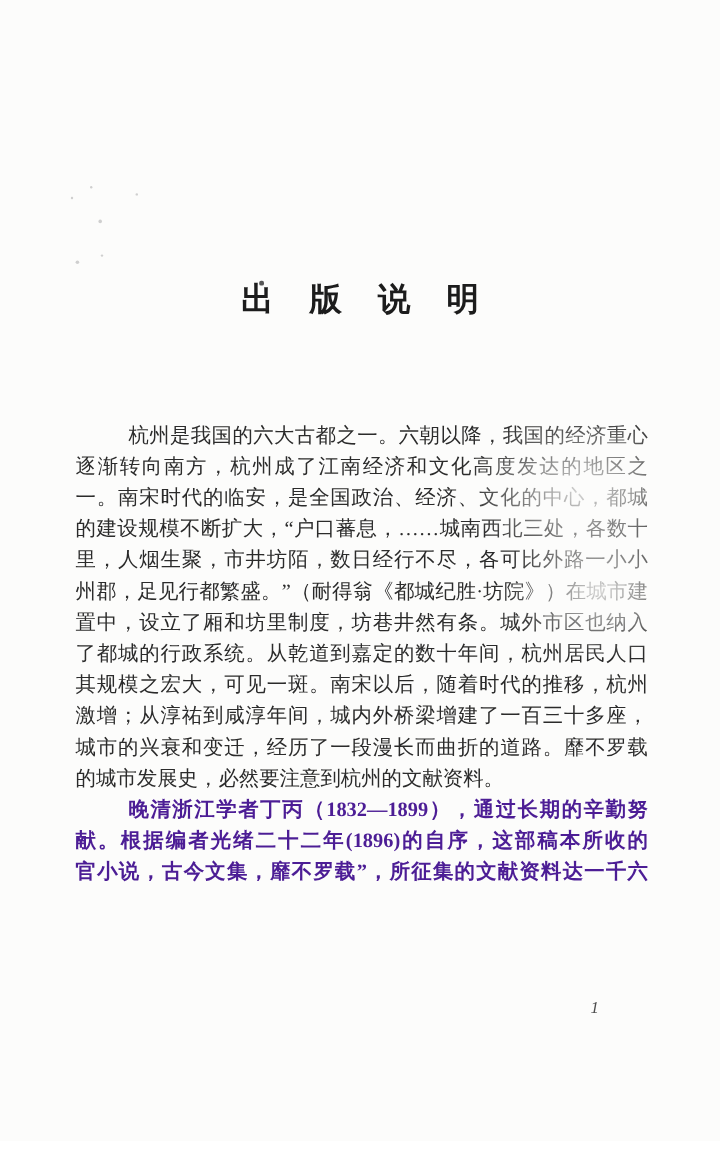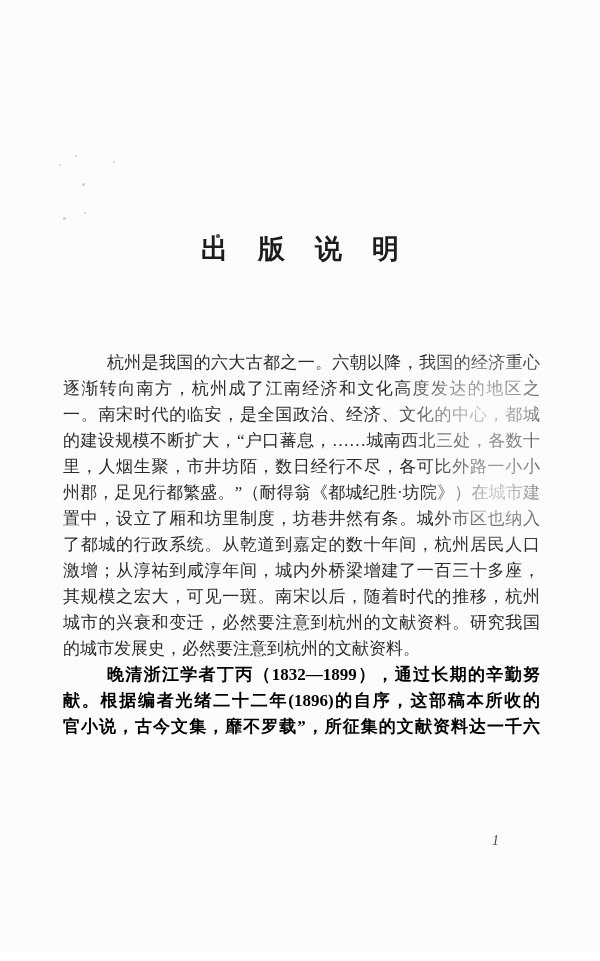--- a/index.html
+++ b/index.html
@@ -20,21 +20,21 @@
     position:absolute; left:63px; top:350px; width:477px;
     font-size:17px; color:#2b2b2b;
   }
   .line {
     margin:0; line-height:26px; height:26px;
     text-align:justify; text-align-last:justify;
     overflow:visible; white-space:nowrap-not; 
   }
   .line.indent { text-indent:44px; }
   .line.para-end { text-align-last:left; }
-  .line.heavy { font-weight:700; color:#000000; }
+  .line.heavy { font-weight:700; color:#4c1d95; }
   .fade {
     position:absolute; pointer-events:none;
     background:radial-gradient(ellipse at center, rgba(252,252,251,0.82) 0%, rgba(252,252,251,0.0) 72%);
   }
   .fade-1 { left:388px; top:342px; width:195px; height:135px; }
   .fade-2 { left:418px; top:438px; width:165px; height:110px; }
   .speck { position:absolute; border-radius:50%; background:#9a9a9a; opacity:0.45; }
   .sp1 { left:75px;  top:155px; width:2px; height:2px; }
   .sp2 { left:59px;  top:164px; width:2px; height:2px; }
   .sp3 { left:113px; top:161px; width:2px; height:2px; }
@@ -64,23 +64,23 @@
 
   <div class="bodytext">
     <p class="line indent">杭州是我国的六大古都之一。六朝以降，我国的经济重心</p>
     <p class="line">逐渐转向南方，杭州成了江南经济和文化高度发达的地区之</p>
     <p class="line">一。南宋时代的临安，是全国政治、经济、文化的中心，都城</p>
     <p class="line">的建设规模不断扩大，“户口蕃息，……城南西北三处，各数十</p>
     <p class="line">里，人烟生聚，市井坊陌，数日经行不尽，各可比外路一小小</p>
     <p class="line">州郡，足见行都繁盛。”（耐得翁《都城纪胜·坊院》）在城市建</p>
     <p class="line">置中，设立了厢和坊里制度，坊巷井然有条。城外市区也纳入</p>
     <p class="line">了都城的行政系统。从乾道到嘉定的数十年间，杭州居民人口</p>
+    <p class="line">其规模之宏大，可见一斑。南宋以后，随着时代的推移，杭州</p>
     <p class="line">激增；从淳祐到咸淳年间，城内外桥梁增建了一百三十多座，</p>
-    <p class="line">其规模之宏大，可见一斑。南宋以后，随着时代的推移，杭州</p>
-    <p class="line">城市的兴衰和变迁，必然要注意到杭州的文献资料。研究我国</p>
+    <p class="line">城市的兴衰和变迁，经历了一段漫长而曲折的道路。靡不罗载</p>
     <p class="line para-end">的城市发展史，必然要注意到杭州的文献资料。</p>
     <p class="line indent heavy">晚清浙江学者丁丙（1832—1899），通过长期的辛勤努</p>
     <p class="line heavy">献。根据编者光绪二十二年(1896)的自序，这部稿本所收的</p>
     <p class="line heavy">官小说，古今文集，靡不罗载”，所征集的文献资料达一千六</p>
   </div>
 
   <div class="fade fade-1"></div>
   <div class="fade fade-2"></div>
 
   <span class="pagemark">1</span>

